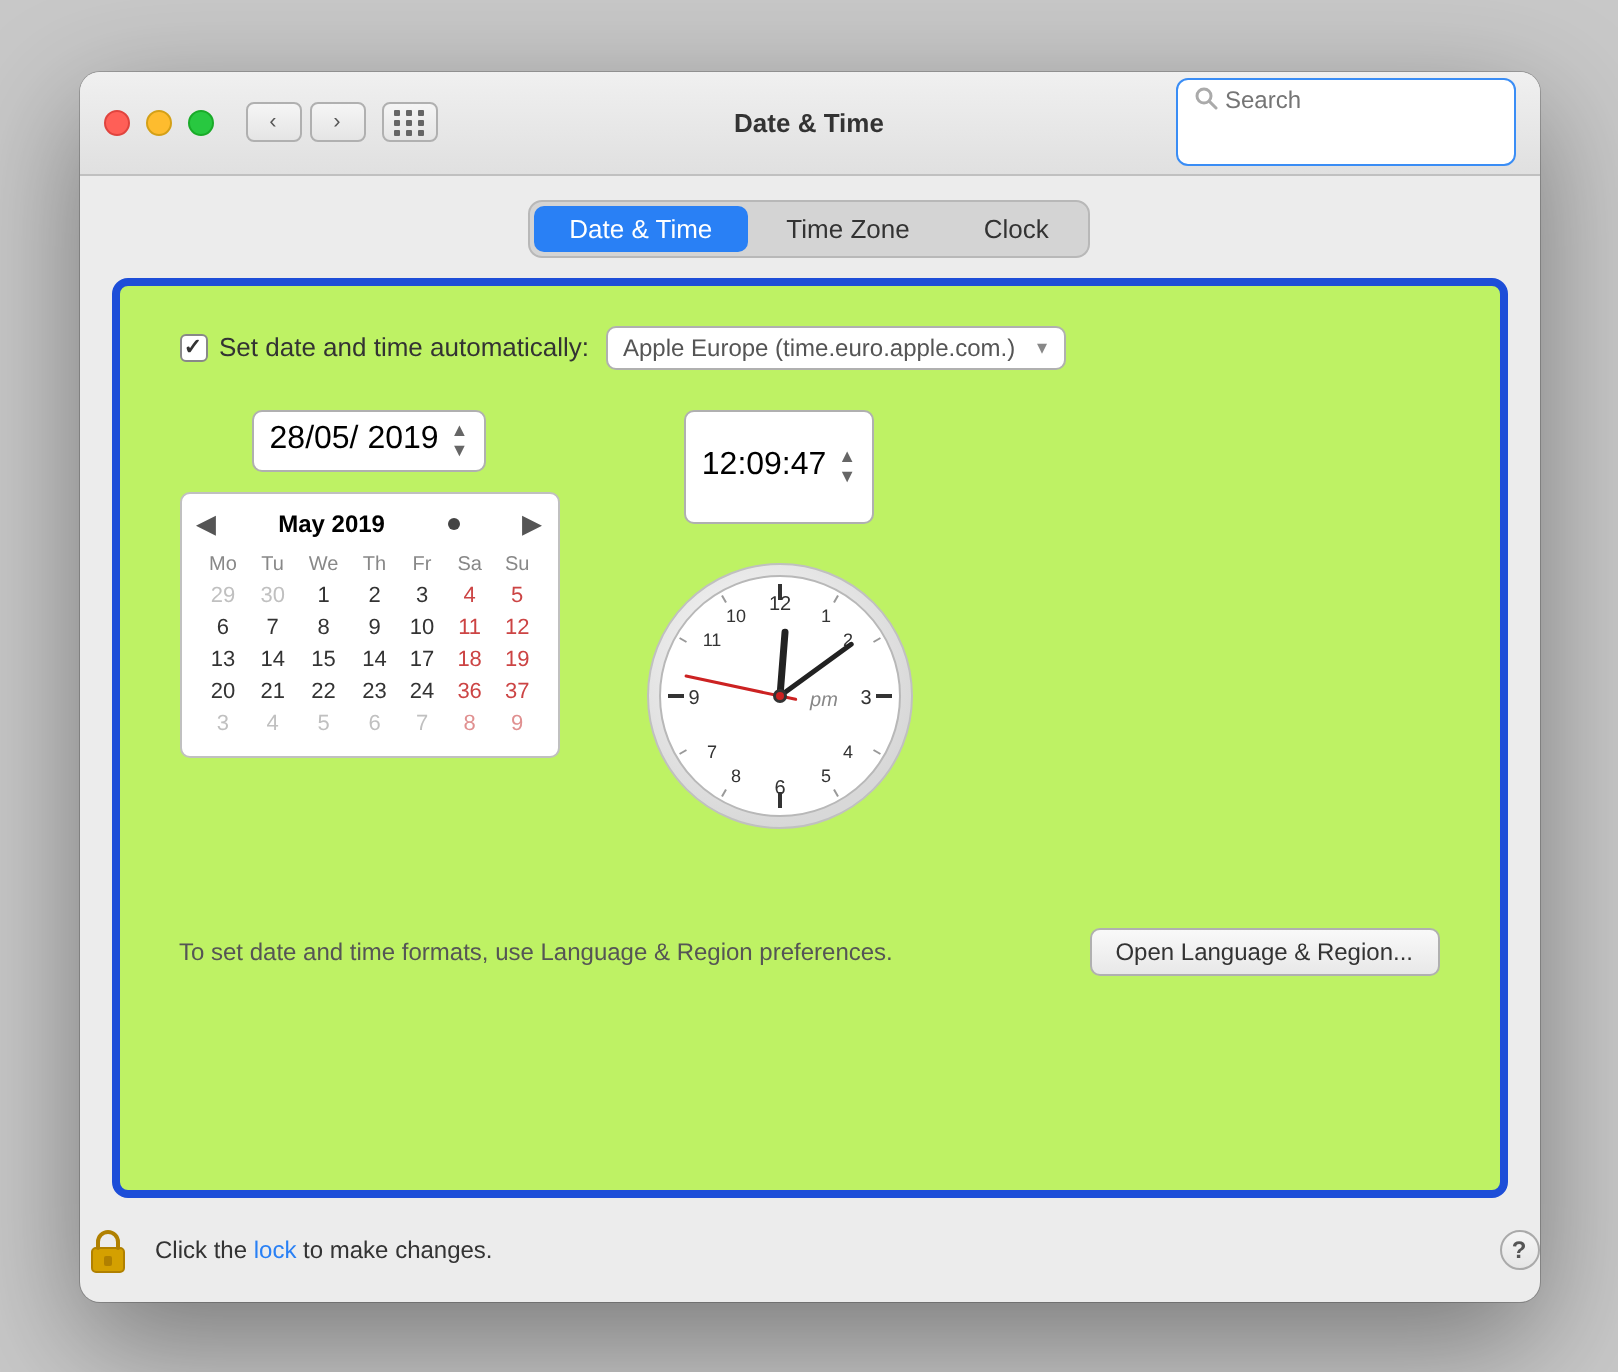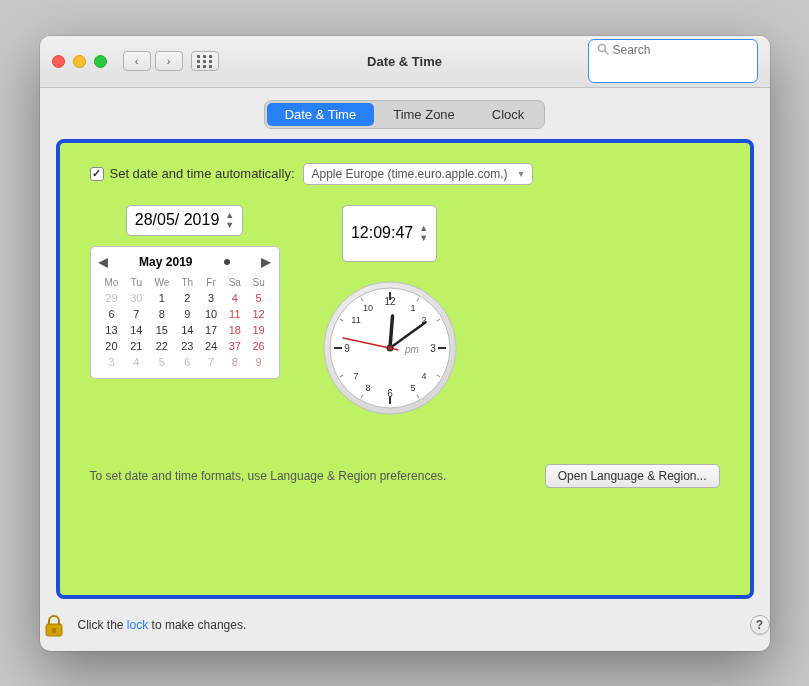--- a/index.html
+++ b/index.html
@@ -543,22 +543,22 @@
                   <td>17</td>
                   <td class="weekend">18</td>
                   <td class="weekend">19</td>
                 </tr>
                 <tr>
                   <td>20</td>
                   <td>21</td>
                   <td>22</td>
                   <td>23</td>
                   <td>24</td>
+                  <td class="weekend">36</td>
                   <td class="weekend">37</td>
-                  <td class="weekend">26</td>
                 </tr>
                 <tr>
                   <td class="other-month">3</td>
                   <td class="other-month">4</td>
                   <td class="other-month">5</td>
                   <td class="other-month">6</td>
                   <td class="other-month">7</td>
                   <td class="other-month weekend">8</td>
                   <td class="other-month weekend">9</td>
                 </tr>

